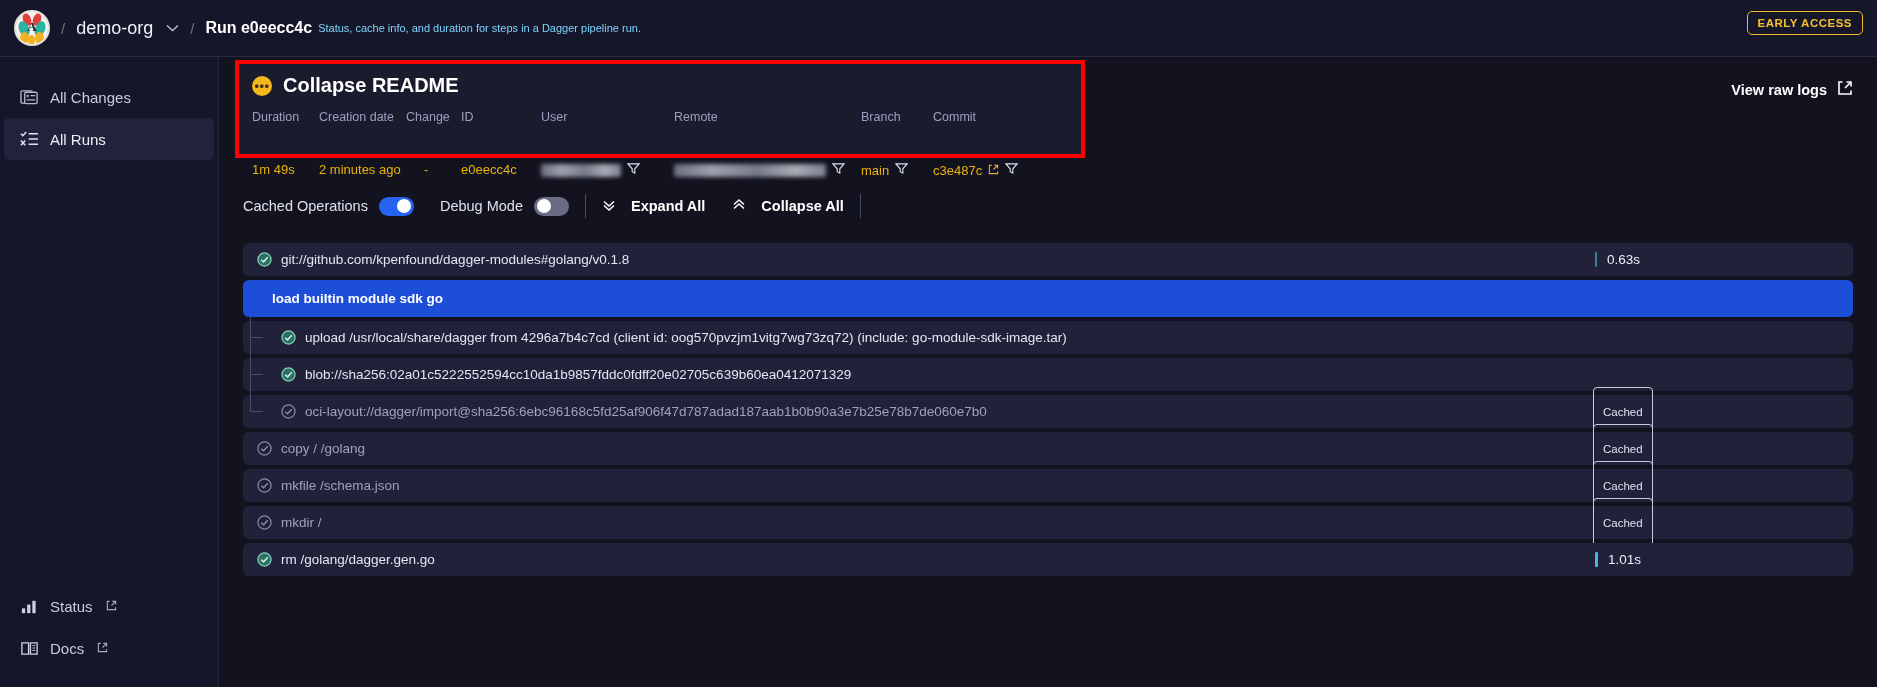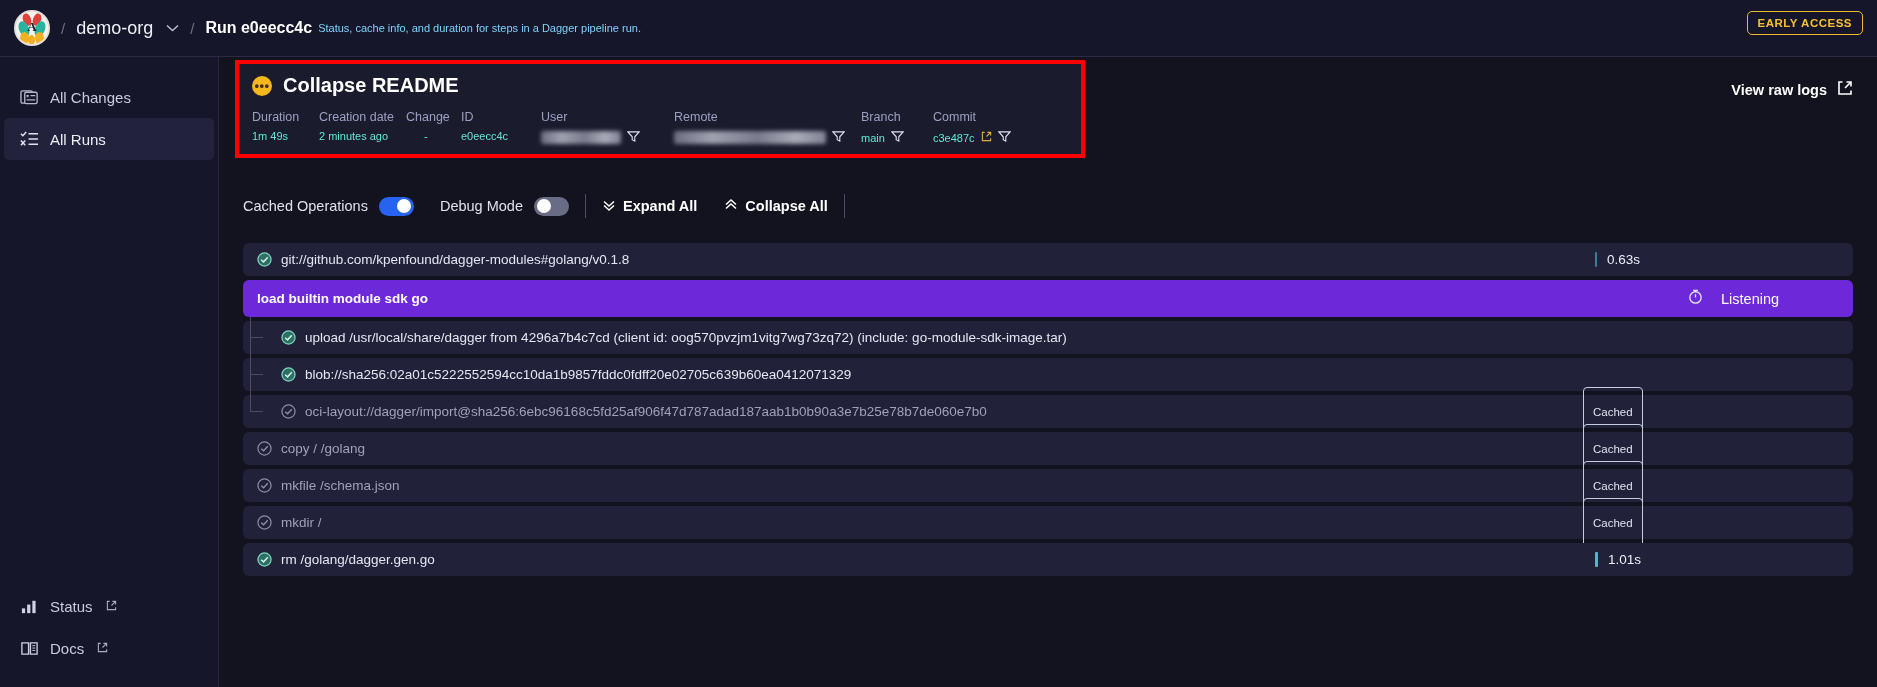--- a/index.html
+++ b/index.html
@@ -81,23 +81,23 @@
   }
   .run-head { display:flex; align-items:center; gap:11px; }
   .status-dot {
     width:20px;height:20px;border-radius:50%;background:#f5b81c;
     display:flex;align-items:center;justify-content:center;flex:none;
   }
   .status-dot span { color:#46301f; font-size:13px; line-height:9px; font-weight:700; letter-spacing:.5px;}
   .run-name { font-size:20px; font-weight:700; color:#ffffff; }
 
   .meta-row { display:flex; margin-top:13px; }
-  .meta-col { display:flex; flex-direction:column; }
+  .meta-col { display:flex; flex-direction:column;gap:32px; }
   .meta-label { font-size:12.5px; color:#9aa0c0; margin-bottom:6px; }
-  .meta-value { font-size:11px; color:#5eead4; display:flex; align-items:center; gap:6px; }
+  .meta-value { font-size:13px; color:#eab308; display:flex; align-items:center; gap:6px; }
   .redacted {
     display:inline-block; height:13px; border-radius:2px;
     background:linear-gradient(90deg,#7b7d90,#b7b9c6 25%,#8a8c9d 55%,#c3c5d0 80%,#9193a6);
     filter:blur(2.1px); opacity:.85;
   }
   .funnel { flex:none; }
   .link-ext { color:#f0b050; font-size:10px; }
 
   .viewraw {
     position:absolute; right:24px; top:23px;
@@ -112,50 +112,50 @@
   }
   .tb-label { font-size:14.5px; color:#dfe1ee; }
   .switch { width:35px; height:19px; border-radius:10px; position:relative; cursor:pointer; flex:none; }
   .switch.on { background:#2563f0; }
   .switch.off { background:#6a6c85; }
   .switch .knob { position:absolute; top:2.5px; width:14px; height:14px; border-radius:50%; background:#ffffff; }
   .switch.on .knob { right:3px; }
   .switch.off .knob { left:3px; }
   .tb-div { width:1px; height:24px; background:#4a4c66; margin:0 16px; }
   .tb-action {
-    display:flex; align-items:center; gap:7px; cursor:pointer;
+    display:flex; align-items:center; gap:15px; cursor:pointer;
     font-size:14.5px; font-weight:700; color:#ffffff;
   }
 
   
   .rows { position:absolute; left:24px; top:186px; width:1610px; }
   .row {
     position:relative; height:33px; margin-bottom:4px;
     background:#21213a; border-radius:6px;
     display:flex; align-items:center; cursor:pointer;
   }
-  .row.group { background:#6d28d9; }
+  .row.group { background:#1d4ed8;padding-left:15px; }
   .row .indent { flex:none; }
   .row .tree {
     position:absolute; width:13px; height:1px; background:#4a4c66;
   }
   .row .vline { position:absolute; width:1px; background:#4a4c66; }
   .check { width:15px; height:15px; flex:none; margin-right:9px; }
   .row-text { font-size:13.5px; color:#e4e6f2; white-space:nowrap; }
   .row.group .row-text { font-weight:700; color:#ffffff; }
   .row.cached .row-text { color:#9fa2b8; }
   .right-cell {
     position:absolute; right:0; top:0; height:33px; width:272px;
     display:flex; align-items:center;
   }
   .dur-bar { width:3px; height:15px; background:#48b7e0; border-radius:1px; margin-left:14px; margin-right:10px; }
   .dur-bar.thin { width:2px; background:#3d7f99; }
   .dur-text { font-size:13.5px; color:#eceef8; }
   .cached-badge {
-    margin-left:2px; border:1px solid #c9ccdd; border-radius:4px;
+    margin-left:12px; border:1px solid #c9ccdd; border-radius:4px;
     font-size:11.5px; color:#dfe1ee; padding:18px 9px;
   }
   .listening { display:flex; align-items:center; gap:17px; margin-left:106px; }
   .listening .lt { font-size:14.5px; color:#ffffff; }
 </style>
 </head>
 <body>
 
 <div class="topbar">
   <div class="logo">
@@ -383,31 +383,20 @@
       <span class="row-text">git://github.com/kpenfound/dagger-modules#golang/v0.1.8</span>
       <span class="right-cell">
         <span class="dur-bar thin"></span>
         <span class="dur-text">0.63s</span>
       </span>
     </div>
 
     <div class="row group" style="height:37px">
       <span class="indent" style="width:14px"></span>
       <span class="row-text">load builtin module sdk go</span>
-      <span class="right-cell" style="height:37px">
-        <span class="listening">
-          <span>
-            <svg width="17" height="17" viewBox="0 0 18 18">
-                <circle cx="9" cy="10" r="6" fill="none" stroke="#e6e8f4" stroke-width="1.4"></circle>
-                <path d="M9 6.5V10 M6.5 2.5h5 M9 2.5V4" stroke="#e6e8f4" stroke-width="1.4" fill="none"></path>
-              </svg>
-          </span>
-          <span class="lt">Listening</span>
-        </span>
-      </span>
     </div>
 
     <div class="row">
       <span class="vline" style="left:7px; top:-4px; height:37px;"></span>
       <span class="tree" style="left:7px; top:16px;"></span>
       <span class="indent" style="width:38px"></span>
       <span class="check">
         <svg width="15" height="15" viewBox="0 0 16 16">
             <circle cx="8" cy="8" r="7" fill="#2f6f63" stroke="#7fd6c0" stroke-width="1.3"></circle>
             <path d="M4.5 8.2 L7 10.5 L11.5 5.5" fill="none" stroke="#cdf3e6" stroke-width="1.6"></path>

